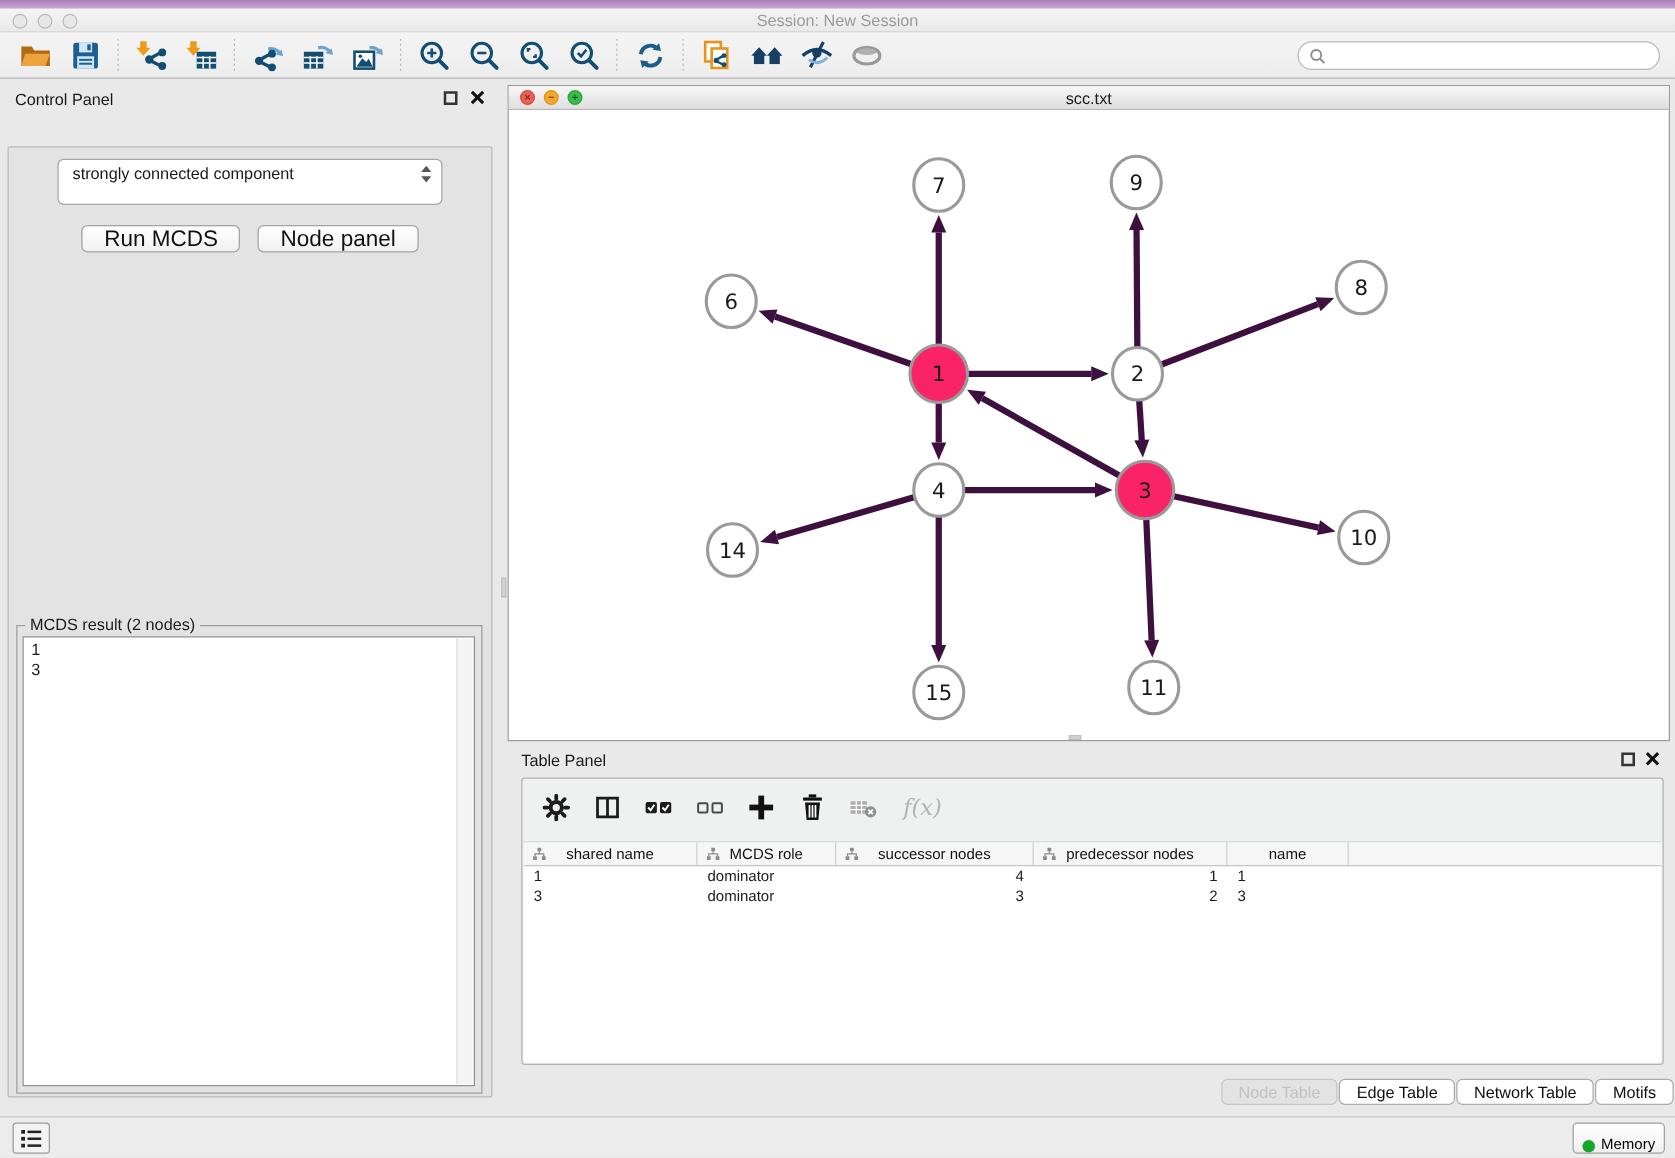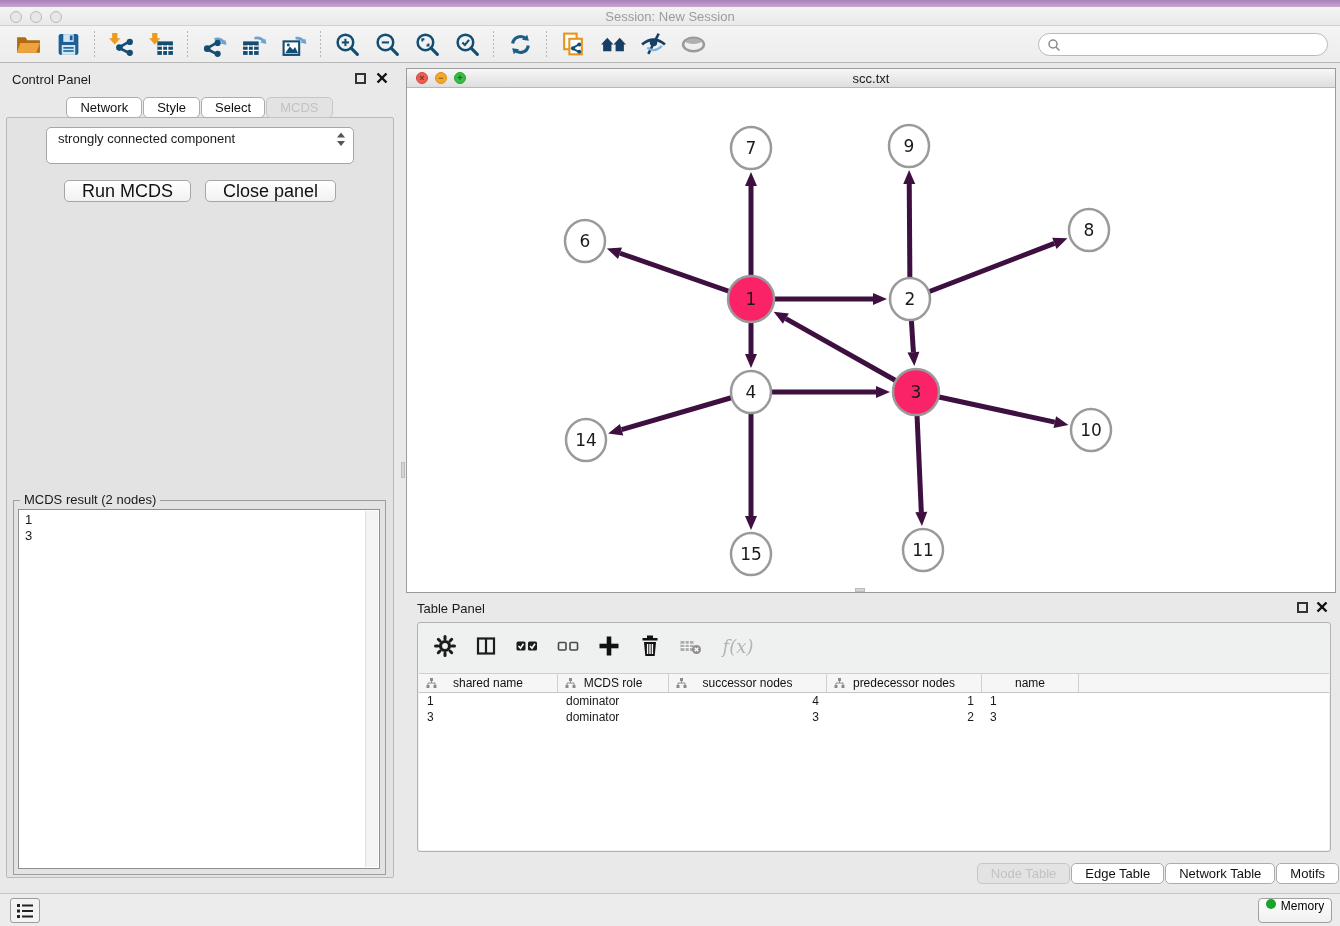--- a/index.html
+++ b/index.html
@@ -104,21 +104,21 @@
   .tp-tabs { position:absolute; left:0; right:0; top:268px; display:flex;
     justify-content:flex-end; }
   
   .statusbar { position:absolute; left:0; top:893px; width:1340px; height:33px;
     background:#ececec; border-top:1px solid #c6c6c6; }
   .list-btn { position:absolute; left:10px; top:4px; width:30px; height:25px;
     background:#f3f3f3; border:1px solid #9c9c9c; border-radius:3px;
     display:flex; align-items:center; justify-content:center; }
   .memory-btn { position:absolute; right:8px; top:4px; height:25px; width:74px;
     background:linear-gradient(#ffffff,#f0f0f0); border:1px solid #a0a0a0;
-    border-radius:4px; display:flex; align-items:flex-start; justify-content:center;
+    border-radius:4px; display:flex; align-items:flex-end; justify-content:center;
     gap:5px; font-size:12px; font-family:"Liberation Sans",sans-serif; }
   .memory-dot { width:10px; height:10px; border-radius:50%; background:#17a62b; }
 </style>
 </head>
 <body>
 
 <div class="mac-strip"></div>
 <div class="app-titlebar">
   <div class="traffic-row">
     <div class="traffic"></div>
@@ -281,38 +281,32 @@
 </div>
 
 <section class="control-panel">
   <div class="cp-title">Control Panel</div>
   <div class="panel-float" style="right:34px;"></div>
   <div class="panel-close" style="right:12px;">
     <svg width="12" height="12" viewBox="0 0 12 12">
       <line x1="1.5" y1="1.5" x2="10.5" y2="10.5" stroke="#111" stroke-width="2.4"></line>
       <line x1="10.5" y1="1.5" x2="1.5" y2="10.5" stroke="#111" stroke-width="2.4"></line>
     </svg>
-  </div>
-  <div class="cp-tabs">
-    <div class="tab">Network</div>
-    <div class="tab">Style</div>
-    <div class="tab">Select</div>
-    <div class="tab active-gray">MCDS</div>
   </div>
   <div class="cp-content">
     <div class="dropdown">
       <span>strongly connected component</span>
       <svg class="chev" width="10" height="15" viewBox="0 0 10 15">
         <polygon points="5,0.5 9,5.5 1,5.5" fill="#555"></polygon>
         <polygon points="1,9 9,9 5,14" fill="#555"></polygon>
       </svg>
     </div>
     <div class="cp-buttons">
       <button class="btn">Run MCDS</button>
-      <button class="btn">Close panel</button>
+      <button class="btn">Node panel</button>
     </div>
     <div class="result-group">
       <span class="result-legend">MCDS result (2 nodes)</span>
       <div class="result-box">
         <div>1</div>
         <div>3</div>
         <div class="result-scroll"></div>
       </div>
     </div>
   </div>

